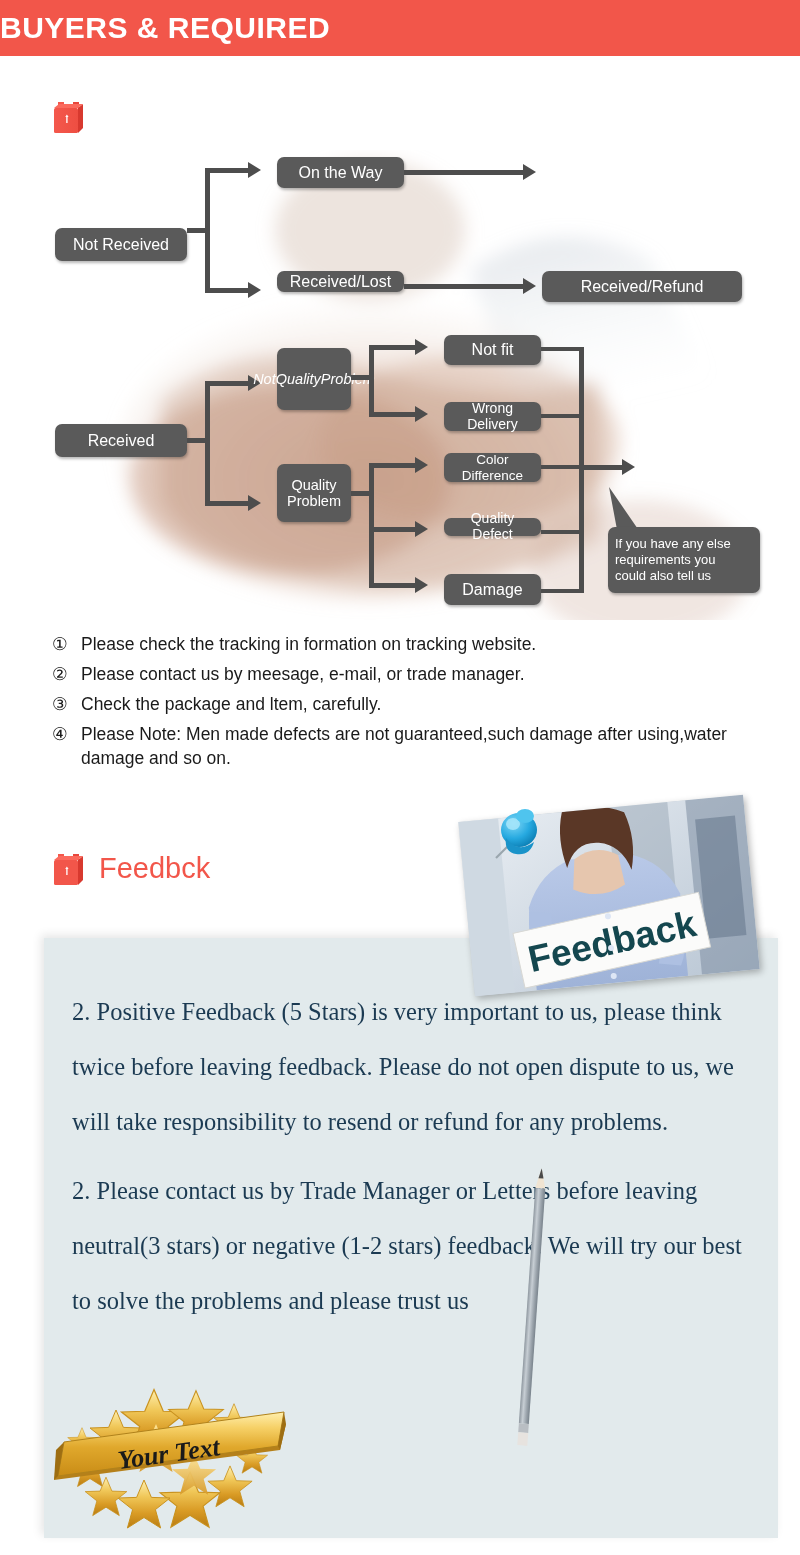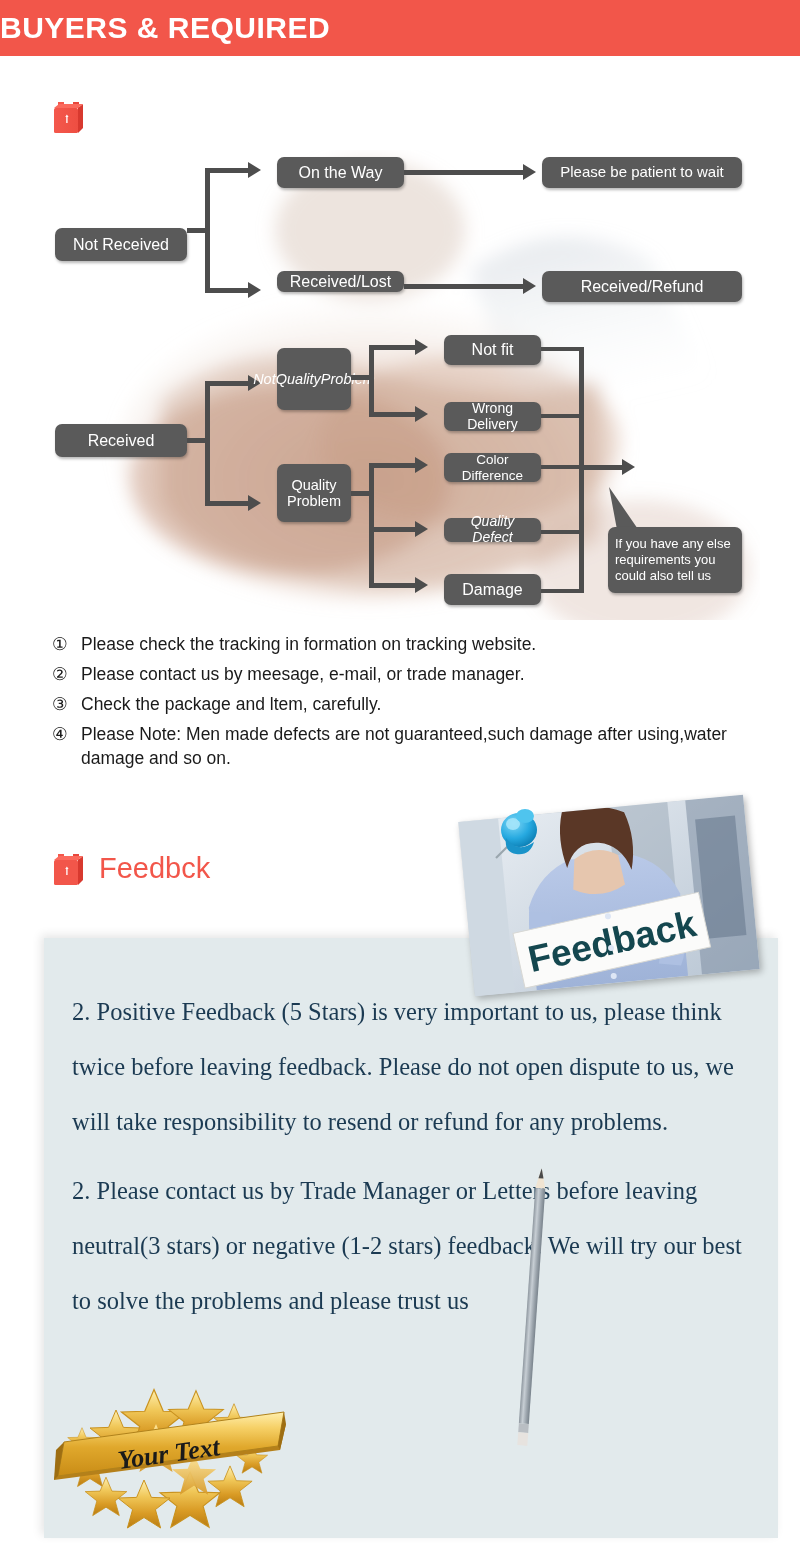--- a/index.html
+++ b/index.html
@@ -120,23 +120,20 @@
   <div class="conn" style="left:205px;top:168px;width:45px;height:5px;"></div>
   <div class="conn" style="left:205px;top:288px;width:45px;height:5px;"></div>
   <div class="arrow" style="left:248px;top:162px;"></div>
   <div class="arrow" style="left:248px;top:282px;"></div>
 
   <div class="node" style="left:277px;top:157px;width:127px;height:31px;font-size:16px;">
     <span>On the Way</span>
   </div>
   <div class="conn" style="left:404px;top:170px;width:124px;height:5px;"></div>
   <div class="arrow" style="left:523px;top:164px;"></div>
-  <div class="node" style="left:542px;top:157px;width:200px;height:31px;font-size:15px;">
-    <span>Please be patient to wait</span>
-  </div>
 
   <div class="node" style="left:277px;top:271px;width:127px;height:21px;font-size:16px;">
     <span>Received/Lost</span>
   </div>
   <div class="conn" style="left:404px;top:284px;width:124px;height:5px;"></div>
   <div class="arrow" style="left:523px;top:278px;"></div>
   <div class="node" style="left:542px;top:271px;width:200px;height:31px;font-size:16px;">
     <span>Received/Refund</span>
   </div>
 
@@ -178,41 +175,41 @@
   <div class="conn" style="left:369px;top:463px;width:48px;height:5px;"></div>
   <div class="conn" style="left:369px;top:527px;width:48px;height:5px;"></div>
   <div class="conn" style="left:369px;top:583px;width:48px;height:5px;"></div>
   <div class="arrow" style="left:415px;top:457px;"></div>
   <div class="arrow" style="left:415px;top:521px;"></div>
   <div class="arrow" style="left:415px;top:577px;"></div>
 
   <div class="node" style="left:444px;top:453px;width:97px;height:29px;font-size:13.5px;">
     <span>Color Difference</span>
   </div>
-  <div class="node" style="left:444px;top:518px;width:97px;height:24px;font-size:14px;font-style:italic;">
+  <div class="node" style="left:444px;top:518px;width:97px;height:18px;font-size:14px;">
     <span>Quality Defect</span>
   </div>
   <div class="node" style="left:444px;top:574px;width:97px;height:31px;font-size:16px;">
     <span>Damage</span>
   </div>
 
   <div class="conn" style="left:541px;top:347px;width:42px;height:4px;"></div>
   <div class="conn" style="left:541px;top:414px;width:42px;height:4px;"></div>
   <div class="conn" style="left:541px;top:465px;width:42px;height:4px;"></div>
   <div class="conn" style="left:541px;top:530px;width:42px;height:4px;"></div>
   <div class="conn" style="left:541px;top:589px;width:42px;height:4px;"></div>
   <div class="conn" style="left:579px;top:347px;width:5px;height:246px;"></div>
   <div class="conn" style="left:579px;top:465px;width:48px;height:5px;"></div>
   <div class="arrow" style="left:622px;top:459px;"></div>
 
 
   <svg style="position:absolute;left:604px;top:485px;width:40px;height:55px;" viewBox="0 0 40 55">
     <path d="M5 2 L38 50 L14 50 Z" fill="#5A5A5A"></path>
   </svg>
-  <div class="node" style="left:608px;top:527px;width:134px;height:66px;font-size:13px;
+  <div class="node" style="left:608px;top:527px;width:152px;height:66px;font-size:13px;
               flex-direction:column;align-items:flex-start;padding:8px 7px;line-height:1.22;">
     <span>If you have any else</span>
     <span>requirements you</span>
     <span>could also tell us</span>
   </div>
 </div>
 
 <div class="notes">
   <div class="note">
     <span class="num">①</span>

